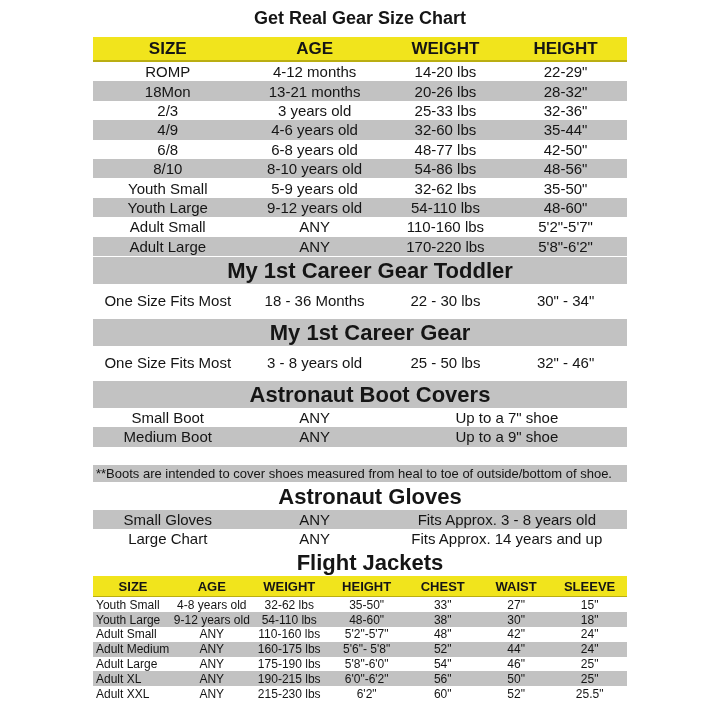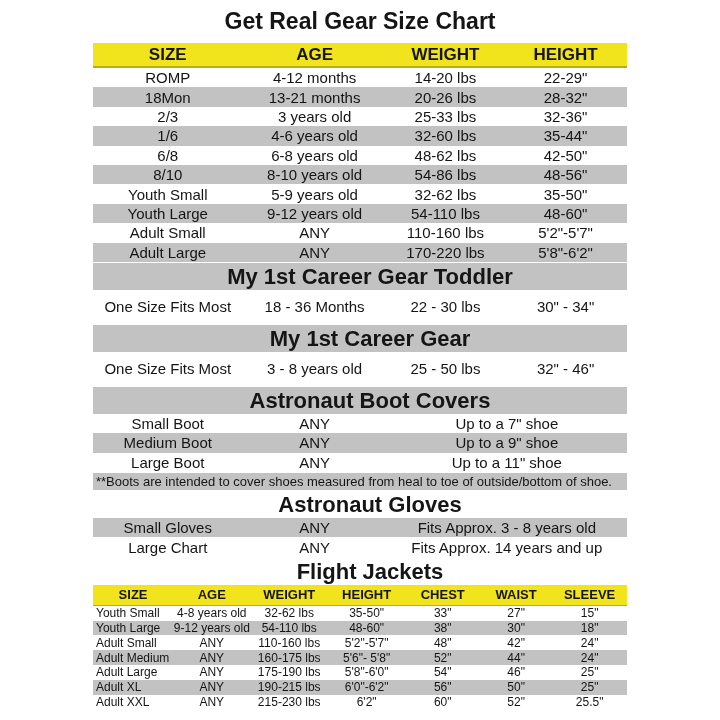--- a/index.html
+++ b/index.html
@@ -2,42 +2,42 @@
 <html><head>
 <meta charset="utf-8">
 <style>
   html,body{margin:0;padding:0;}
   body{
     width:720px;height:720px;overflow:hidden;background:#ffffff;
     font-family:"Liberation Sans", sans-serif;color:#151515;
   }
   .wrap{width:534px;margin:0 auto;padding-top:5px;}
   h1{
-    text-align:center;font-size:23px;font-weight:bold;
+    text-align:center;font-size:18px;font-weight:bold;
     margin:3px 0 8px 0;letter-spacing:0;
   }
   table{width:100%;border-collapse:collapse;table-layout:fixed;}
   th,td{text-align:center;overflow:hidden;white-space:nowrap;padding:0;}
   
   .t4 th{
     background:#f1e41c;font-size:17px;font-weight:bold;height:23px;
     border-bottom:2px solid #baae12;
   }
   .t4 td{font-size:15px;height:19.4px;}
   .onesize td{height:34px;}
   .stripe-even tbody tr:nth-child(even){background:#c2c2c2;}
   .stripe-odd tbody tr:nth-child(odd){background:#c2c2c2;}
   .sect-heading{
     font-weight:bold;font-size:22px;text-align:center;
     height:27px;line-height:27px;margin-top:1px;padding-left:20px;
   }
   .sect-heading.gray{background:#c2c2c2;}
   .note{
     background:#c2c2c2;font-size:13px;text-align:left;
-    height:17px;line-height:17px;padding-left:3px;margin-top:1px;
+    height:17px;line-height:17px;padding-left:3px;margin-top:18px;
   }
   
   .t7 th{
     background:#f1e41c;font-size:13px;font-weight:bold;height:20px;
     border-bottom:1px solid #baae12;
   }
   .t7 td{font-size:12px;height:14.8px;}
   .t7 td:first-child{text-align:left;padding-left:3px;}
 </style>
 </head>
@@ -75,29 +75,29 @@
           <td>20-26 lbs</td>
           <td>28-32"</td>
         </tr>
         <tr>
           <td>2/3</td>
           <td>3 years old</td>
           <td>25-33 lbs</td>
           <td>32-36"</td>
         </tr>
         <tr>
-          <td>1/6</td>
+          <td>4/9</td>
           <td>4-6 years old</td>
           <td>32-60 lbs</td>
           <td>35-44"</td>
         </tr>
         <tr>
           <td>6/8</td>
           <td>6-8 years old</td>
-          <td>48-62 lbs</td>
+          <td>48-77 lbs</td>
           <td>42-50"</td>
         </tr>
         <tr>
           <td>8/10</td>
           <td>8-10 years old</td>
           <td>54-86 lbs</td>
           <td>48-56"</td>
         </tr>
         <tr>
           <td>Youth Small</td>
@@ -173,25 +173,20 @@
     <tbody>
         <tr>
           <td>Small Boot</td>
           <td>ANY</td>
           <td colspan="2">Up to a 7" shoe</td>
         </tr>
         <tr>
           <td>Medium Boot</td>
           <td>ANY</td>
           <td colspan="2">Up to a 9" shoe</td>
-        </tr>
-        <tr>
-          <td>Large Boot</td>
-          <td>ANY</td>
-          <td colspan="2">Up to a 11" shoe</td>
         </tr>
       </tbody>
   </table>
   <div class="note">**Boots are intended to cover shoes measured from heal to toe of outside/bottom of shoe.</div>
 
   <div class="sect-heading">Astronaut Gloves</div>
   <table class="t4 stripe-odd">
     <colgroup>
         <col style="width:28%">
         <col style="width:27%">

